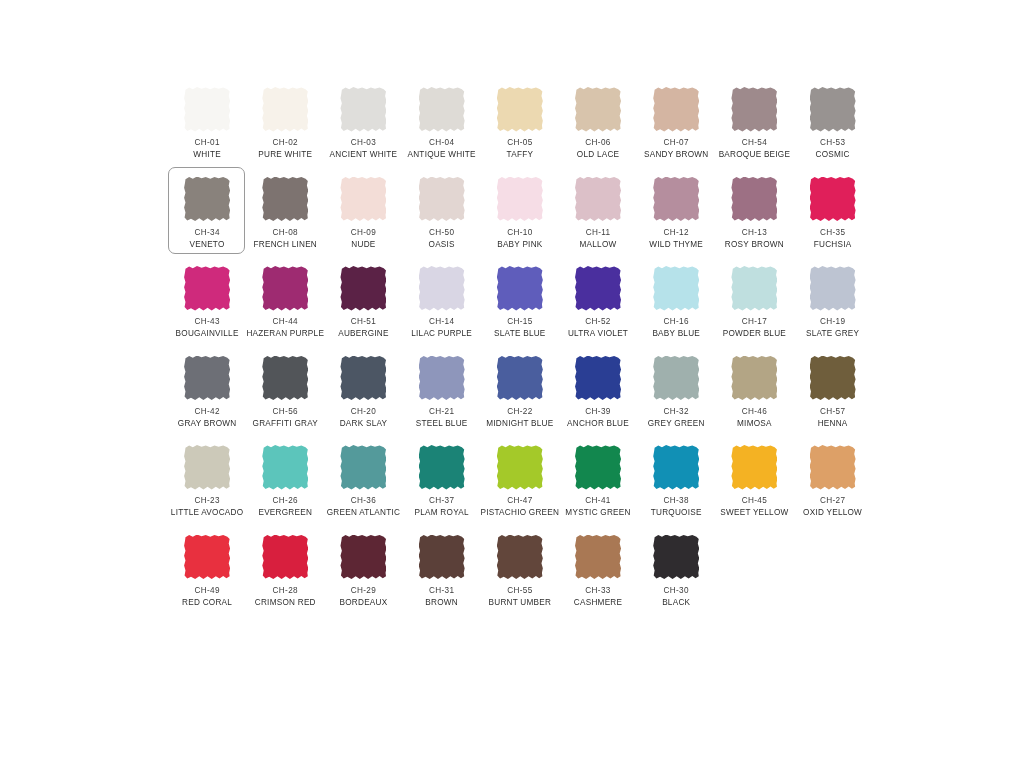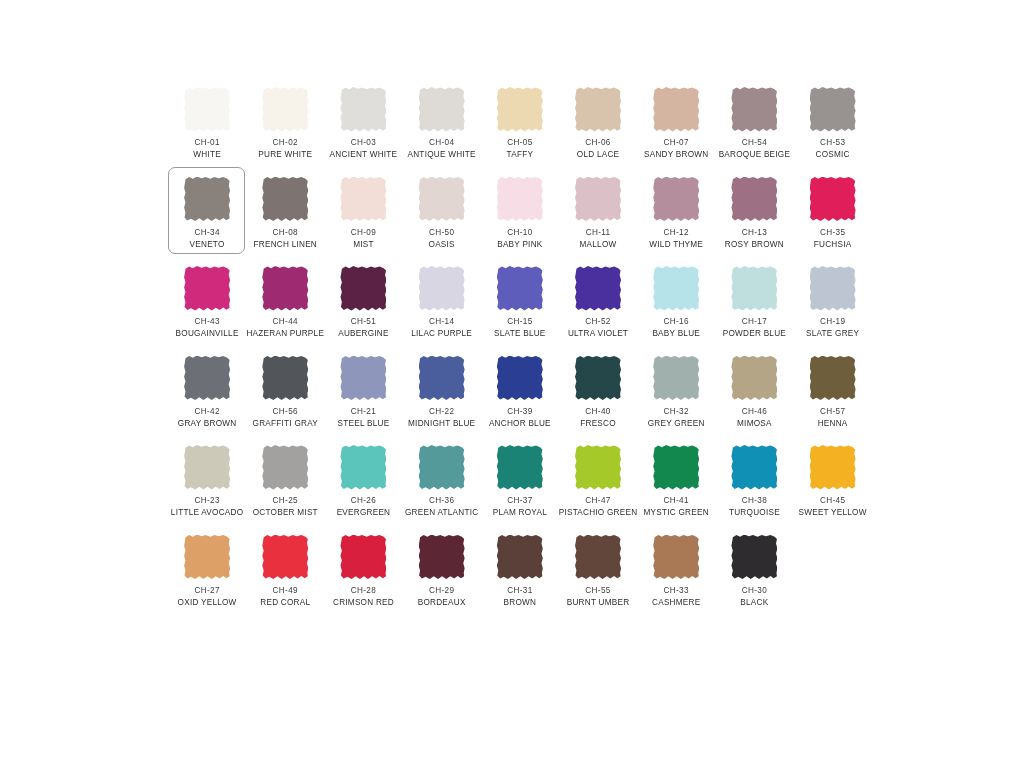--- a/index.html
+++ b/index.html
@@ -149,21 +149,21 @@
         <div class="swatch-name">VENETO</div>
       </div>
       <div class="swatch-cell">
         <div class="swatch-paint" style="background: rgb(125, 115, 112);"></div>
         <div class="swatch-code">CH-08</div>
         <div class="swatch-name">FRENCH LINEN</div>
       </div>
       <div class="swatch-cell">
         <div class="swatch-paint" style="background: rgb(243, 221, 215);"></div>
         <div class="swatch-code">CH-09</div>
-        <div class="swatch-name">MIST</div>
+        <div class="swatch-name">NUDE</div>
       </div>
       <div class="swatch-cell">
         <div class="swatch-paint" style="background: rgb(226, 214, 210);"></div>
         <div class="swatch-code">CH-50</div>
         <div class="swatch-name">OASIS</div>
       </div>
       <div class="swatch-cell">
         <div class="swatch-paint" style="background: rgb(246, 221, 230);"></div>
         <div class="swatch-code">CH-10</div>
         <div class="swatch-name">BABY PINK</div>
@@ -237,65 +237,60 @@
         <div class="swatch-paint" style="background: rgb(109, 111, 118);"></div>
         <div class="swatch-code">CH-42</div>
         <div class="swatch-name">GRAY BROWN</div>
       </div>
       <div class="swatch-cell">
         <div class="swatch-paint" style="background: rgb(82, 85, 89);"></div>
         <div class="swatch-code">CH-56</div>
         <div class="swatch-name">GRAFFITI GRAY</div>
       </div>
       <div class="swatch-cell">
+        <div class="swatch-paint" style="background: rgb(76, 86, 100);"></div>
+        <div class="swatch-code">CH-20</div>
+        <div class="swatch-name">DARK SLAY</div>
+      </div>
+      <div class="swatch-cell">
         <div class="swatch-paint" style="background: rgb(142, 150, 187);"></div>
         <div class="swatch-code">CH-21</div>
         <div class="swatch-name">STEEL BLUE</div>
       </div>
       <div class="swatch-cell">
         <div class="swatch-paint" style="background: rgb(74, 94, 158);"></div>
         <div class="swatch-code">CH-22</div>
         <div class="swatch-name">MIDNIGHT BLUE</div>
       </div>
       <div class="swatch-cell">
         <div class="swatch-paint" style="background: rgb(42, 62, 148);"></div>
         <div class="swatch-code">CH-39</div>
         <div class="swatch-name">ANCHOR BLUE</div>
       </div>
       <div class="swatch-cell">
-        <div class="swatch-paint" style="background: rgb(38, 71, 74);"></div>
-        <div class="swatch-code">CH-40</div>
-        <div class="swatch-name">FRESCO</div>
-      </div>
-      <div class="swatch-cell">
         <div class="swatch-paint" style="background: rgb(159, 176, 173);"></div>
         <div class="swatch-code">CH-32</div>
         <div class="swatch-name">GREY GREEN</div>
       </div>
       <div class="swatch-cell">
         <div class="swatch-paint" style="background: rgb(179, 165, 133);"></div>
         <div class="swatch-code">CH-46</div>
         <div class="swatch-name">MIMOSA</div>
       </div>
       <div class="swatch-cell">
         <div class="swatch-paint" style="background: rgb(111, 94, 60);"></div>
         <div class="swatch-code">CH-57</div>
         <div class="swatch-name">HENNA</div>
       </div>
       <div class="swatch-cell">
         <div class="swatch-paint" style="background: rgb(204, 201, 185);"></div>
         <div class="swatch-code">CH-23</div>
         <div class="swatch-name">LITTLE AVOCADO</div>
       </div>
       <div class="swatch-cell">
-        <div class="swatch-paint" style="background: rgb(162, 161, 160);"></div>
-        <div class="swatch-code">CH-25</div>
-        <div class="swatch-name">OCTOBER MIST</div>
-      </div>
-      <div class="swatch-cell">
         <div class="swatch-paint" style="background: rgb(92, 197, 187);"></div>
         <div class="swatch-code">CH-26</div>
         <div class="swatch-name">EVERGREEN</div>
       </div>
       <div class="swatch-cell">
         <div class="swatch-paint" style="background: rgb(84, 154, 155);"></div>
         <div class="swatch-code">CH-36</div>
         <div class="swatch-name">GREEN ATLANTIC</div>
       </div>
       <div class="swatch-cell">

